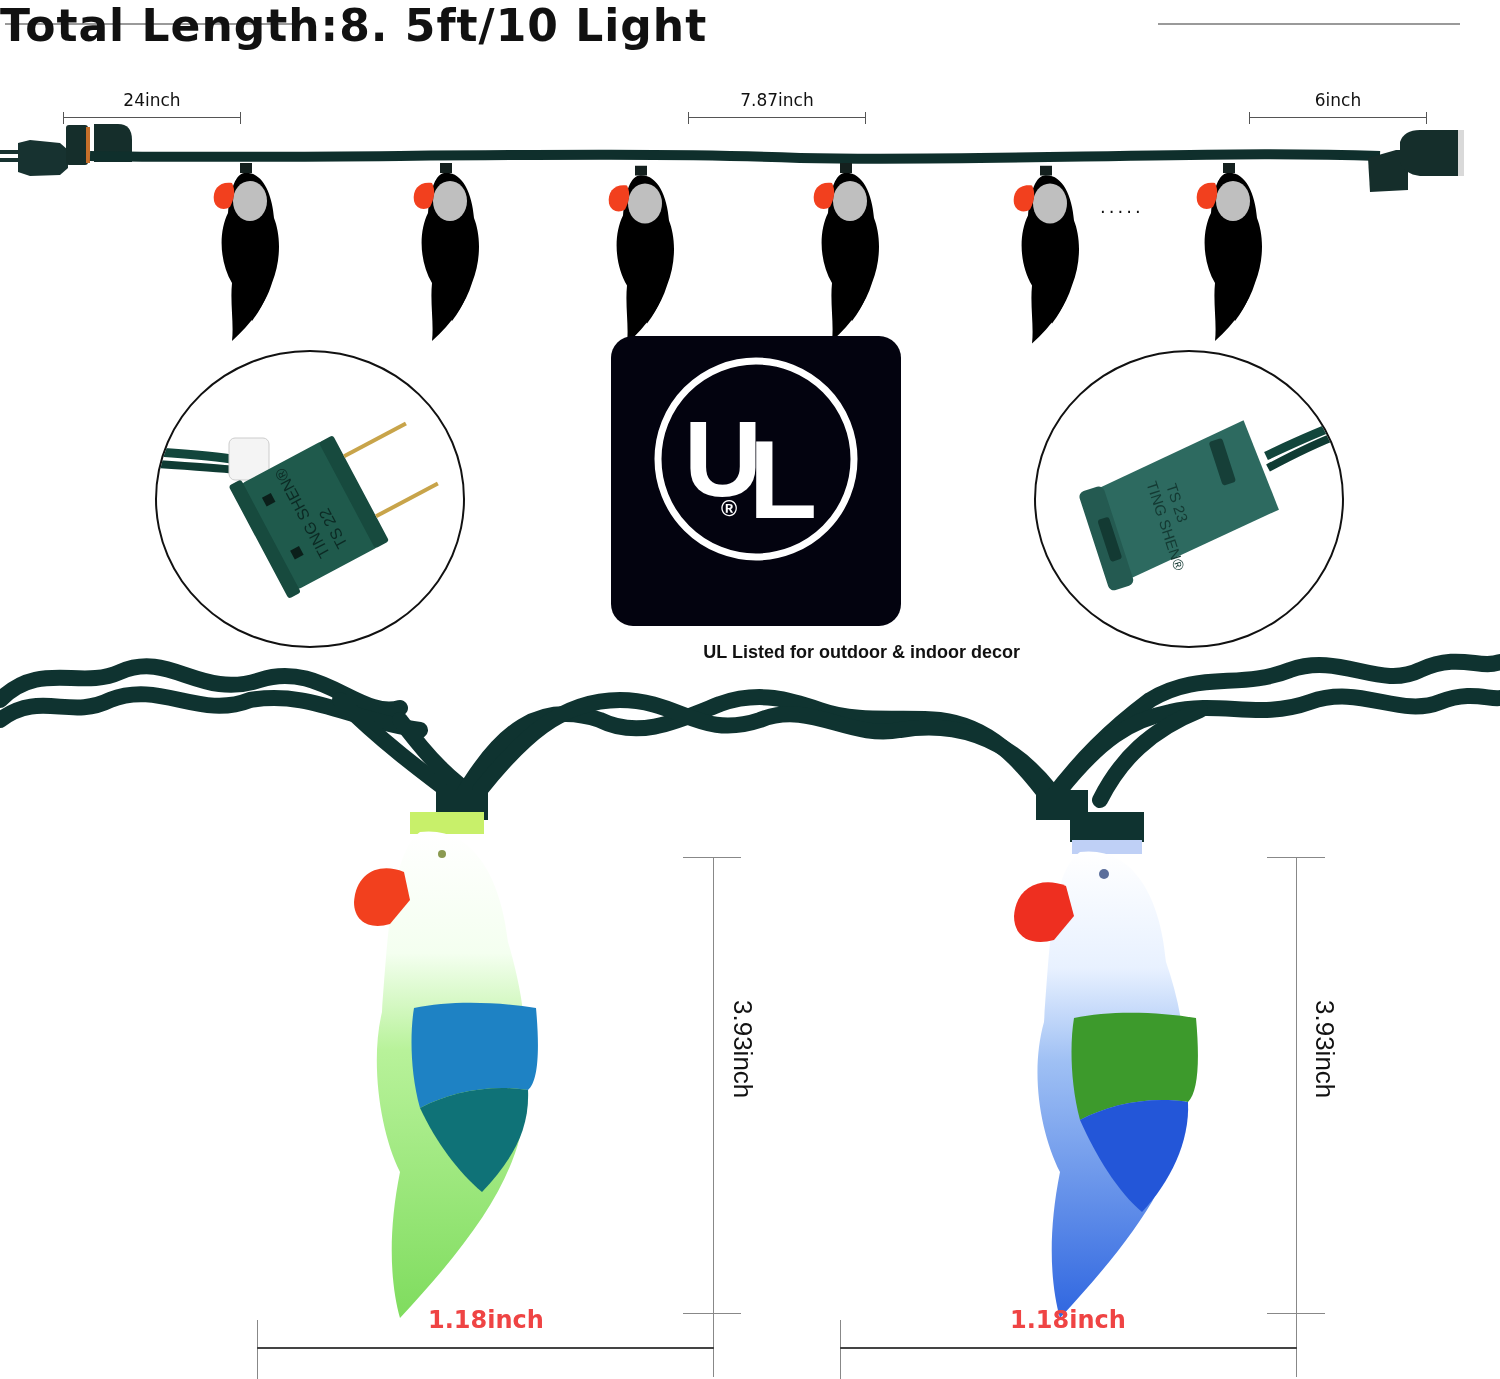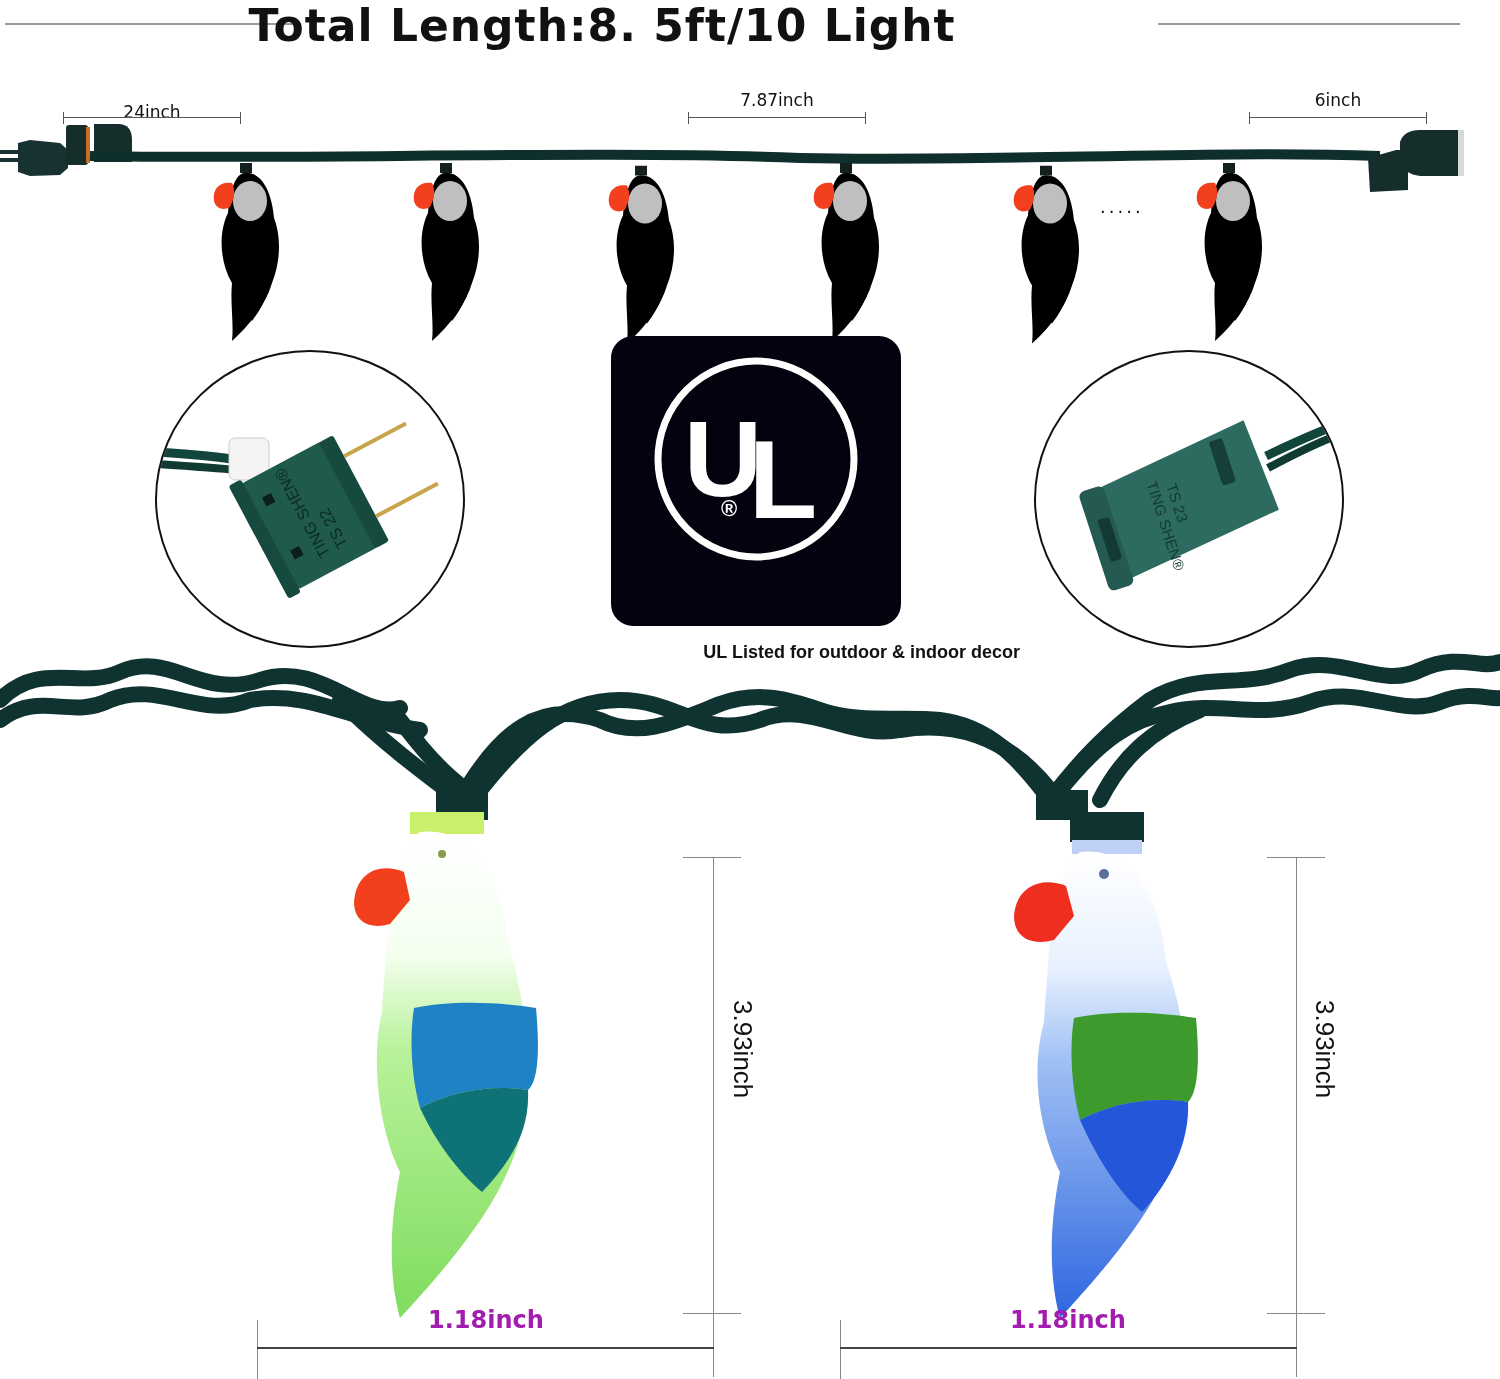--- a/index.html
+++ b/index.html
@@ -1,20 +1,20 @@
 <!DOCTYPE html>
 <html><head>
 <meta charset="utf-8">
 <style>
   * { box-sizing: border-box; margin: 0; padding: 0; }
   html, body { width: 1500px; height: 1379px; background: #ffffff; overflow: hidden; }
   body { position: relative; font-family: "DejaVu Sans", sans-serif; color: #111; }
   .abs { position: absolute; }
   .title {
-    left: 0; top: 0; width: 1204px; text-align: center;
+    left: 0; top: 0; width: 1204px; text-align: left;
     font-family: "DejaVu Sans", sans-serif; font-weight: bold;
     font-size: 44px; line-height: 52px; letter-spacing: 1px; color: #111;
   }
   .title-rule { height: 2px; background: #9a9a9a; top: 23px; }
   .dim-label { font-size: 17px; color: #111; text-align: center; white-space: nowrap; }
   .dim-line { height: 1px; background: #555; }
   .dim-tick { width: 1px; height: 12px; background: #555; }
   .circle {
     border: 2px solid #111; border-radius: 50%; background: #fff; overflow: hidden;
   }
@@ -28,36 +28,36 @@
   }
   .certified {
     left: 0; top: 562px; width: 290px; text-align: right;
     font-family: "Liberation Sans", sans-serif; font-weight: bold; font-size: 37px; color: #fff; letter-spacing: 1px;
   }
   .vlabel {
     font-family: "Liberation Sans", sans-serif; font-size: 26px; color: #111;
     transform: rotate(90deg); transform-origin: left top; white-space: nowrap;
   }
   .hlabel {
-    font-family: "DejaVu Sans", sans-serif; font-weight: bold; font-size: 24px; color: #a21caf; white-space: nowrap;
+    font-family: "DejaVu Sans", sans-serif; font-weight: bold; font-size: 24px; color: #ef4444; white-space: nowrap;
   }
   .gray-line-v { width: 1px; background: #888; }
   .gray-line-h { height: 1px; background: #888; }
   .dark-line-h { height: 2px; background: #444; }
   .dots { font-size: 18px; letter-spacing: 3px; color: #111; }
 </style>
 </head>
 <body>
 
 <div class="abs title-rule" style="left:5px;width:290px;"></div>
 <div class="abs title-rule" style="left:1158px;width:302px;"></div>
 <div class="abs title">Total Length:8. 5ft/10 Light</div>
 
 <div class="abs" style="left:63px;top:90px;width:178px;height:34px;">
-  <div class="abs dim-label" style="left:0;top:0;width:178px;margin-top:12px;">24inch</div>
+  <div class="abs dim-label" style="left:0;top:0;width:178px;">24inch</div>
   <div class="abs dim-line" style="left:0;top:27px;width:178px;"></div>
   <div class="abs dim-tick" style="left:0;top:22px;"></div>
   <div class="abs dim-tick" style="left:177px;top:22px;"></div>
 </div>
 <div class="abs" style="left:688px;top:90px;width:178px;height:34px;">
   <div class="abs dim-label" style="left:0;top:0;width:178px;">7.87inch</div>
   <div class="abs dim-line" style="left:0;top:27px;width:178px;"></div>
   <div class="abs dim-tick" style="left:0;top:22px;"></div>
   <div class="abs dim-tick" style="left:177px;top:22px;"></div>
 </div>

